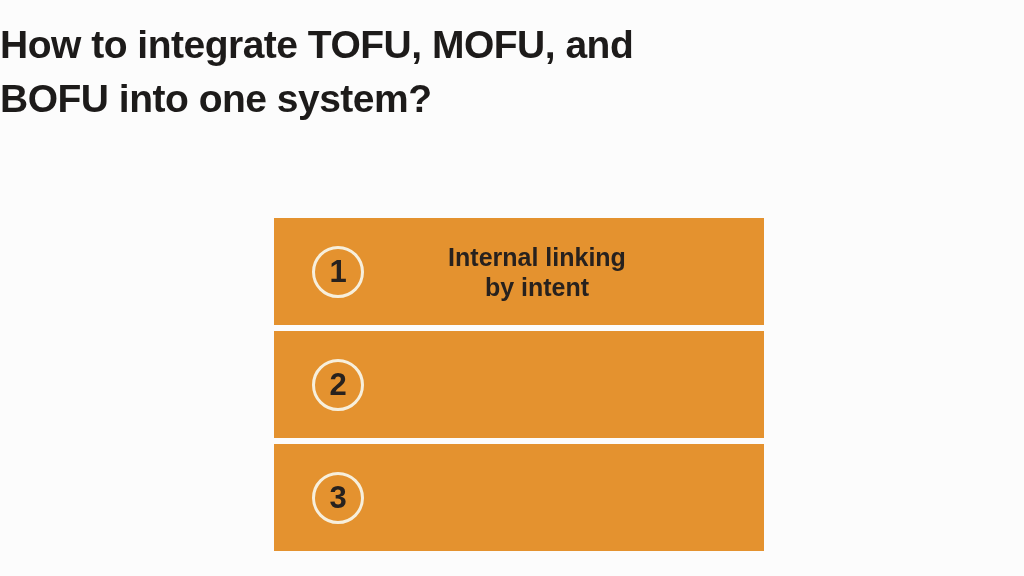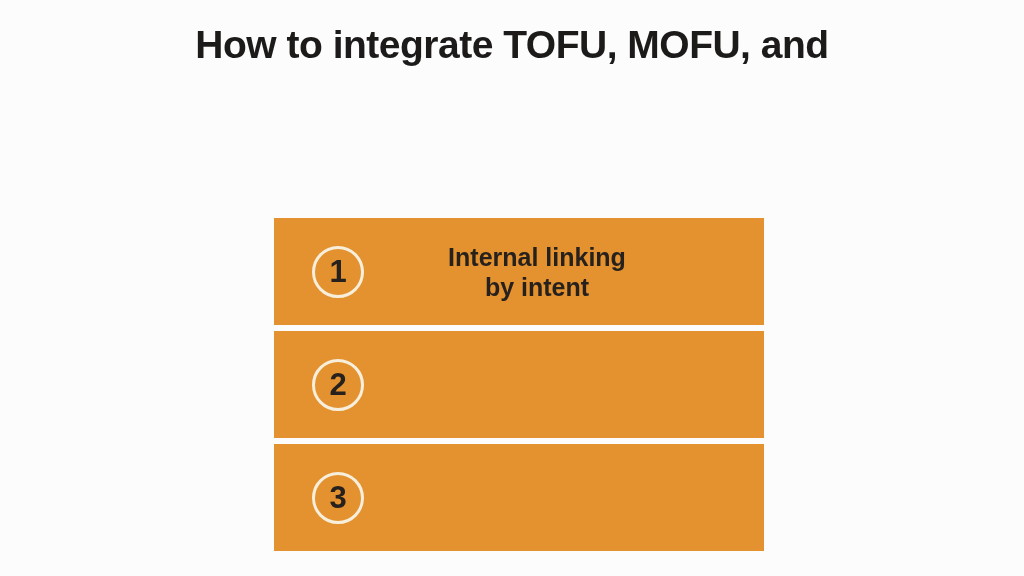--- a/index.html
+++ b/index.html
@@ -14,21 +14,21 @@
   body{
     background:var(--background);
     font-family:"Liberation Sans","DejaVu Sans",sans-serif;
     position:relative;
   }
   .title{
     position:absolute;
     top:18px;
     left:0;
     width:1024px;
-    text-align:center;
+    text-align:left;
     font-size:39px;
     line-height:54px;
     font-weight:700;
     letter-spacing:-0.5px;
     color:var(--title-color);
   }
   .steps{
     position:absolute;
     left:274px;
     top:218px;
@@ -69,21 +69,21 @@
     font-weight:700;
     color:var(--step-text-color);
     white-space:pre-line;
   }
 </style>
 </head>
 <body>
 
 <div class="slide">
 
-  <h1 class="title"><span>How to integrate TOFU, MOFU, and</span><br></h1>
+  <h1 class="title"><span>How to integrate TOFU, MOFU, and</span><br><span>BOFU into one system?</span></h1>
 
   <div class="steps">
 
     <div class="step">
       <div class="badge">
         <span>1</span>
       </div>
       <div class="label">Internal linking
 by intent</div>
     </div>

